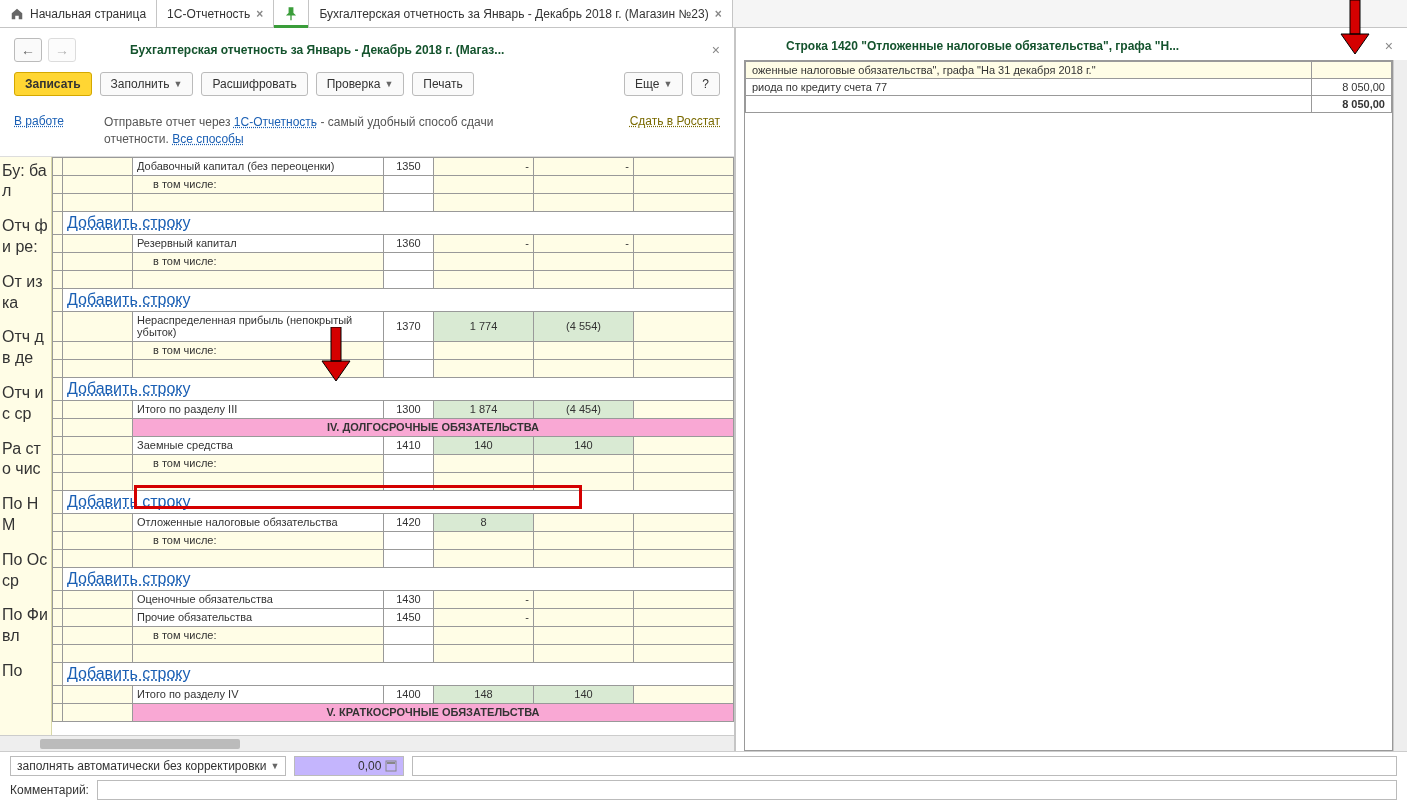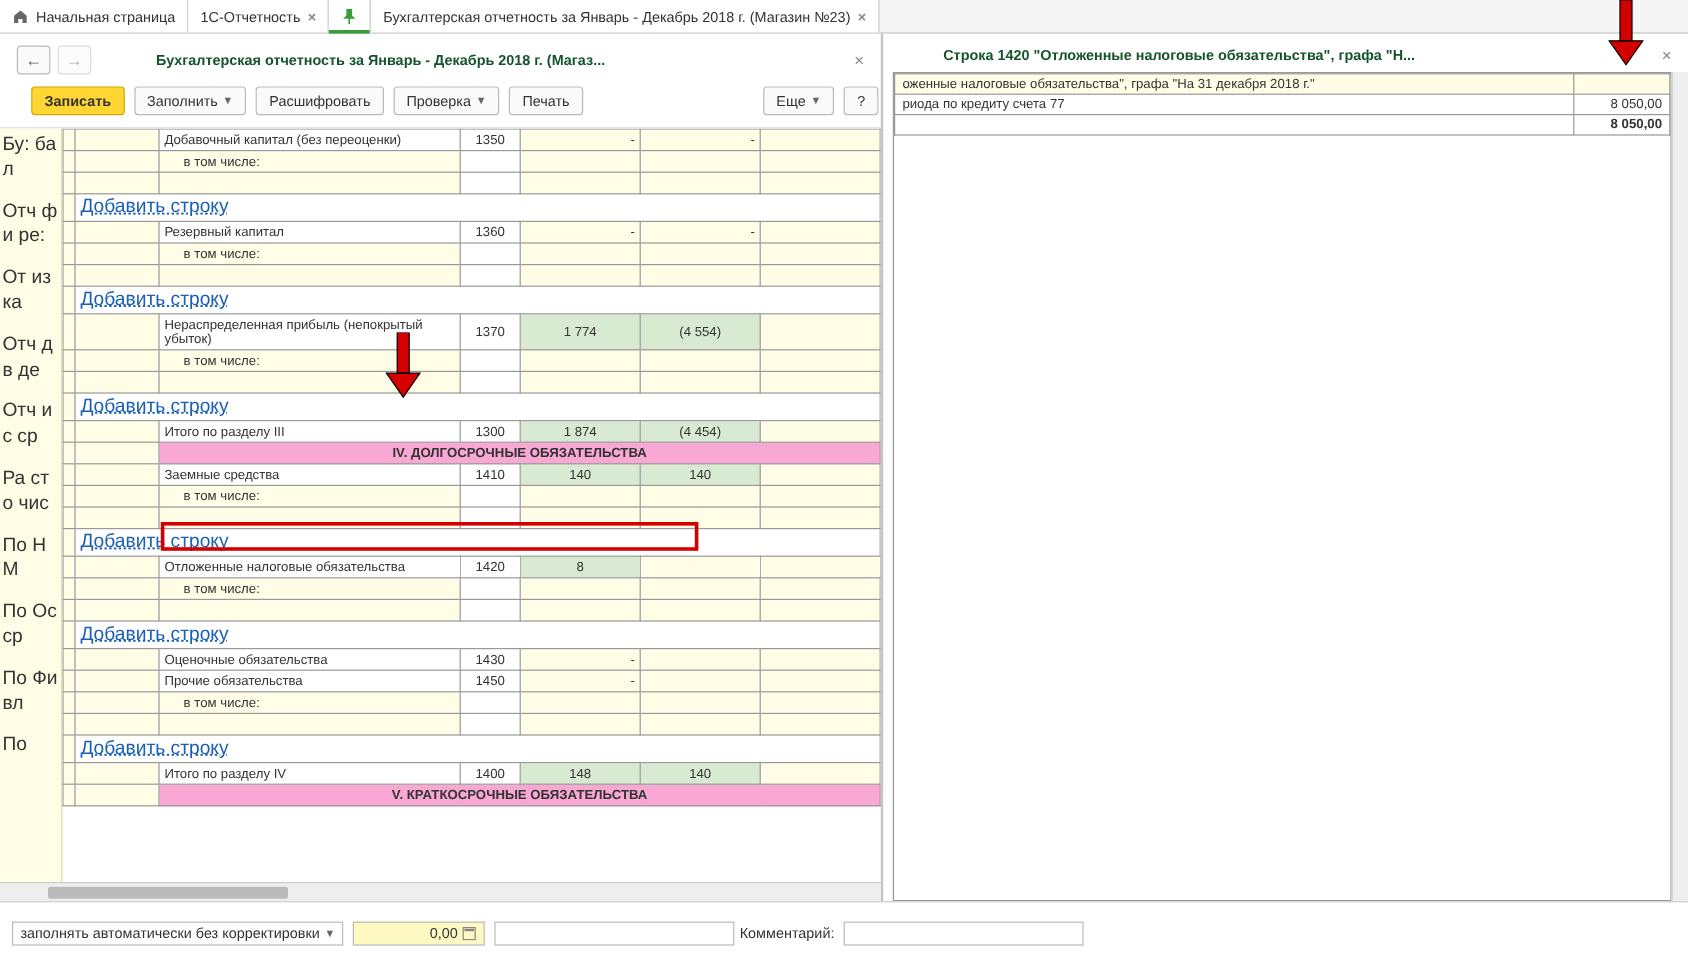--- a/index.html
+++ b/index.html
@@ -9,21 +9,21 @@
 .tab .home-icon { width: 14px; height: 14px; }
 .tab .close-x { color: #888; font-weight: bold; cursor: pointer; }
 .tab .pin-icon { width: 14px; height: 14px; }
 .main { display: flex; height: calc(100% - 28px - 52px); }
 .left-pane { width: 736px; border-right: 2px solid #c5c5c5; display: flex; flex-direction: column; position: relative; }
 .right-pane { flex: 1; display: flex; flex-direction: column; position: relative; }
 .pane-header { display: flex; align-items: center; padding: 10px 14px 6px 14px; gap: 6px; }
 .nav-btn { width: 28px; height: 24px; border: 1px solid #bbb; background: #fafafa; border-radius: 3px; cursor: pointer; display: flex; align-items: center; justify-content: center; font-size: 14px; color: #666; }
 .pane-title { font-size: 12px; color: #14532d; margin-left: 48px; white-space: nowrap; overflow: hidden; text-overflow: ellipsis; font-weight: bold; }
 .close-pane { margin-left: auto; color: #888; cursor: pointer; font-size: 14px; }
-.toolbar { display: flex; gap: 8px; padding: 4px 2px 10px 14px; align-items: center; margin-left: 12px; }
+.toolbar { display: flex; gap: 8px; padding: 4px 14px 10px 14px; align-items: center; }
 .btn { border: 1px solid #bbb; background: #fafafa; padding: 4px 10px; border-radius: 3px; cursor: pointer; font-size: 12px; display: flex; align-items: center; gap: 4px; }
 .btn.primary { background: #ffd633; border-color: #d4a800; font-weight: bold; }
 .btn .dd { font-size: 9px; color: #666; }
 .toolbar-spacer { flex: 1; }
 .info-row { display: flex; padding: 8px 14px; align-items: flex-start; gap: 40px; }
 .status-link { color: #1a5fb4; text-decoration: underline dotted; cursor: pointer; }
 .info-text { color: #555; max-width: 440px; line-height: 1.4; }
 .info-text a { color: #1a5fb4; text-decoration: underline dotted; }
 .rosstat-link { color: #7a6a00; text-decoration: underline dotted; margin-left: auto; cursor: pointer; }
 .content-wrap { flex: 1; display: flex; overflow: hidden; border-top: 1px solid #ddd; }
@@ -47,25 +47,25 @@
 .arrow-down svg { display: block; }
 .scroll-h { height: 16px; background: #eee; border-top: 1px solid #ccc; display: flex; align-items: center; }
 .scroll-thumb { height: 10px; background: #bbb; border-radius: 2px; margin-left: 40px; width: 200px; }
 .right-body { padding-left: 8px; flex: 1; display: flex; }
 .right-grid { flex: 1; border: 1px solid #999; background: #fff; }
 .right-grid table { border-collapse: collapse; width: 100%; }
 .right-grid td { border: 1px solid #999; padding: 2px 6px; font-size: 11px; }
 .right-grid .hdr { background: #fffde6; }
 .right-grid .num { text-align: right; width: 80px; }
 .right-vscroll { width: 14px; background: #eee; border-left: 1px solid #ccc; }
-.bottom-bar { position: absolute; bottom: 0; left: 0; right: 0; height: 52px; background: #fff; border-top: 1px solid #ccc; padding: 4px 10px; display: flex; flex-direction: row; gap: 4px; }
+.bottom-bar { position: absolute; bottom: 0; left: 0; right: 0; height: 52px; background: #fff; border-top: 1px solid #ccc; padding: 4px 10px; display: flex; flex-direction: column; gap: 4px; }
 .bottom-row { display: flex; gap: 8px; align-items: center; }
 .combo { border: 1px solid #bbb; padding: 2px 6px; background: #fff; display: flex; align-items: center; gap: 4px; min-width: 260px; }
 .combo .dd { font-size: 9px; color: #666; }
-.numfield { border: 1px solid #bbb; padding: 2px 6px; background: #fef9c3; width: 110px; display: flex; align-items: center; justify-content: flex-end; gap: 4px; }
+.numfield { border: 1px solid #bbb; padding: 2px 6px; background: #c4b5fd; width: 110px; display: flex; align-items: center; justify-content: flex-end; gap: 4px; }
 .calc-icon { width: 12px; height: 12px; }
 .textfield { border: 1px solid #bbb; padding: 2px 6px; background: #fff; flex: 1; min-width: 200px; height: 20px; }
 .comment-label { font-size: 12px; }
 </style>
 </head>
 <body>
 
 <div class="tabs-bar">
   <div class="tab">
     <svg class="home-icon" viewBox="0 0 16 16">
@@ -117,20 +117,27 @@
           <span>Печать</span>
         </div>
       <div class="toolbar-spacer"></div>
       <div class="btn">
           <span>Еще</span>
           <span class="dd">▼</span>
         </div>
       <div class="btn">
           <span>?</span>
         </div>
+    </div>
+    <div class="info-row">
+      <a class="status-link">В работе</a>
+      <div class="info-text">
+        <span>Отправьте отчет через </span><a>1С-Отчетность</a><span> - самый удобный способ сдачи отчетности. </span><a>Все способы</a>
+      </div>
+      <a class="rosstat-link">Сдать в Росстат</a>
     </div>
 
     <div class="content-wrap">
       <div class="sidebar-col">
         <div>Бу: бал</div>
         <div>Отч фи ре:</div>
         <div>От из ка</div>
         <div>Отч дв де</div>
         <div>Отч ис ср</div>
         <div>Ра сто чис</div>

